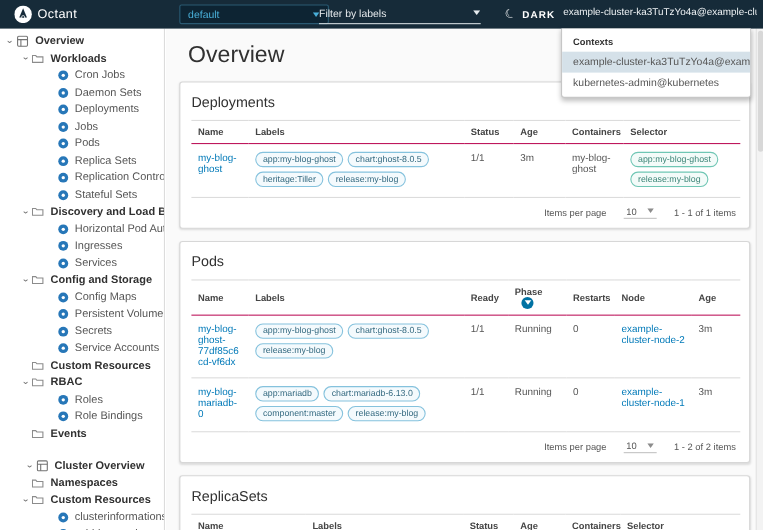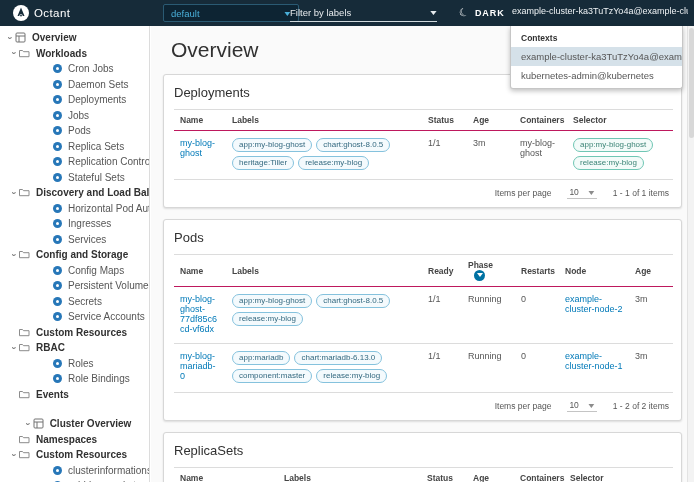--- a/index.html
+++ b/index.html
@@ -39,21 +39,21 @@
     overflow:hidden; cursor:pointer; }
   .ctx-item.selected { background:#d5e1e9; }
 
   
   .sidebar { position:fixed; top:26px; left:0; width:150px; height:456px; background:#fff;
     border-right:1px solid #dcdcdc; padding-top:4px; overflow:hidden; z-index:5; }
   .nav-item { height:15.5px; display:flex; align-items:center; font-size:10px;
     color:#565656; cursor:pointer; white-space:nowrap; }
   .nav-item.bold { font-weight:bold; color:#313131; }
   .nav-item.lvl0 { padding-left:4px; }
-  .nav-item.lvl1 { padding-left:8px; }
+  .nav-item.lvl1 { padding-left:18px; }
   .nav-item.lvl2 { padding-left:42px; }
   .nav-item.gap { margin-top:14px;justify-content:center; }
   .nav-chevron { width:11px; color:#737373; font-size:9px; display:inline-flex;
     justify-content:center; transform:rotate(90deg); flex:0 0 11px; }
   .nav-chevron.hidden { visibility:hidden; }
   .res-icon { width:9px; height:9px; border-radius:50%; background:#2777b8; flex:0 0 9px;
     margin-right:6px; position:relative; }
   .res-icon::after { content:""; position:absolute; left:3px; top:3px; width:3px; height:3px;
     border-radius:50%; background:#fff; }
   .svg-icon { flex:0 0 12px; margin-right:5px; display:inline-flex; }

